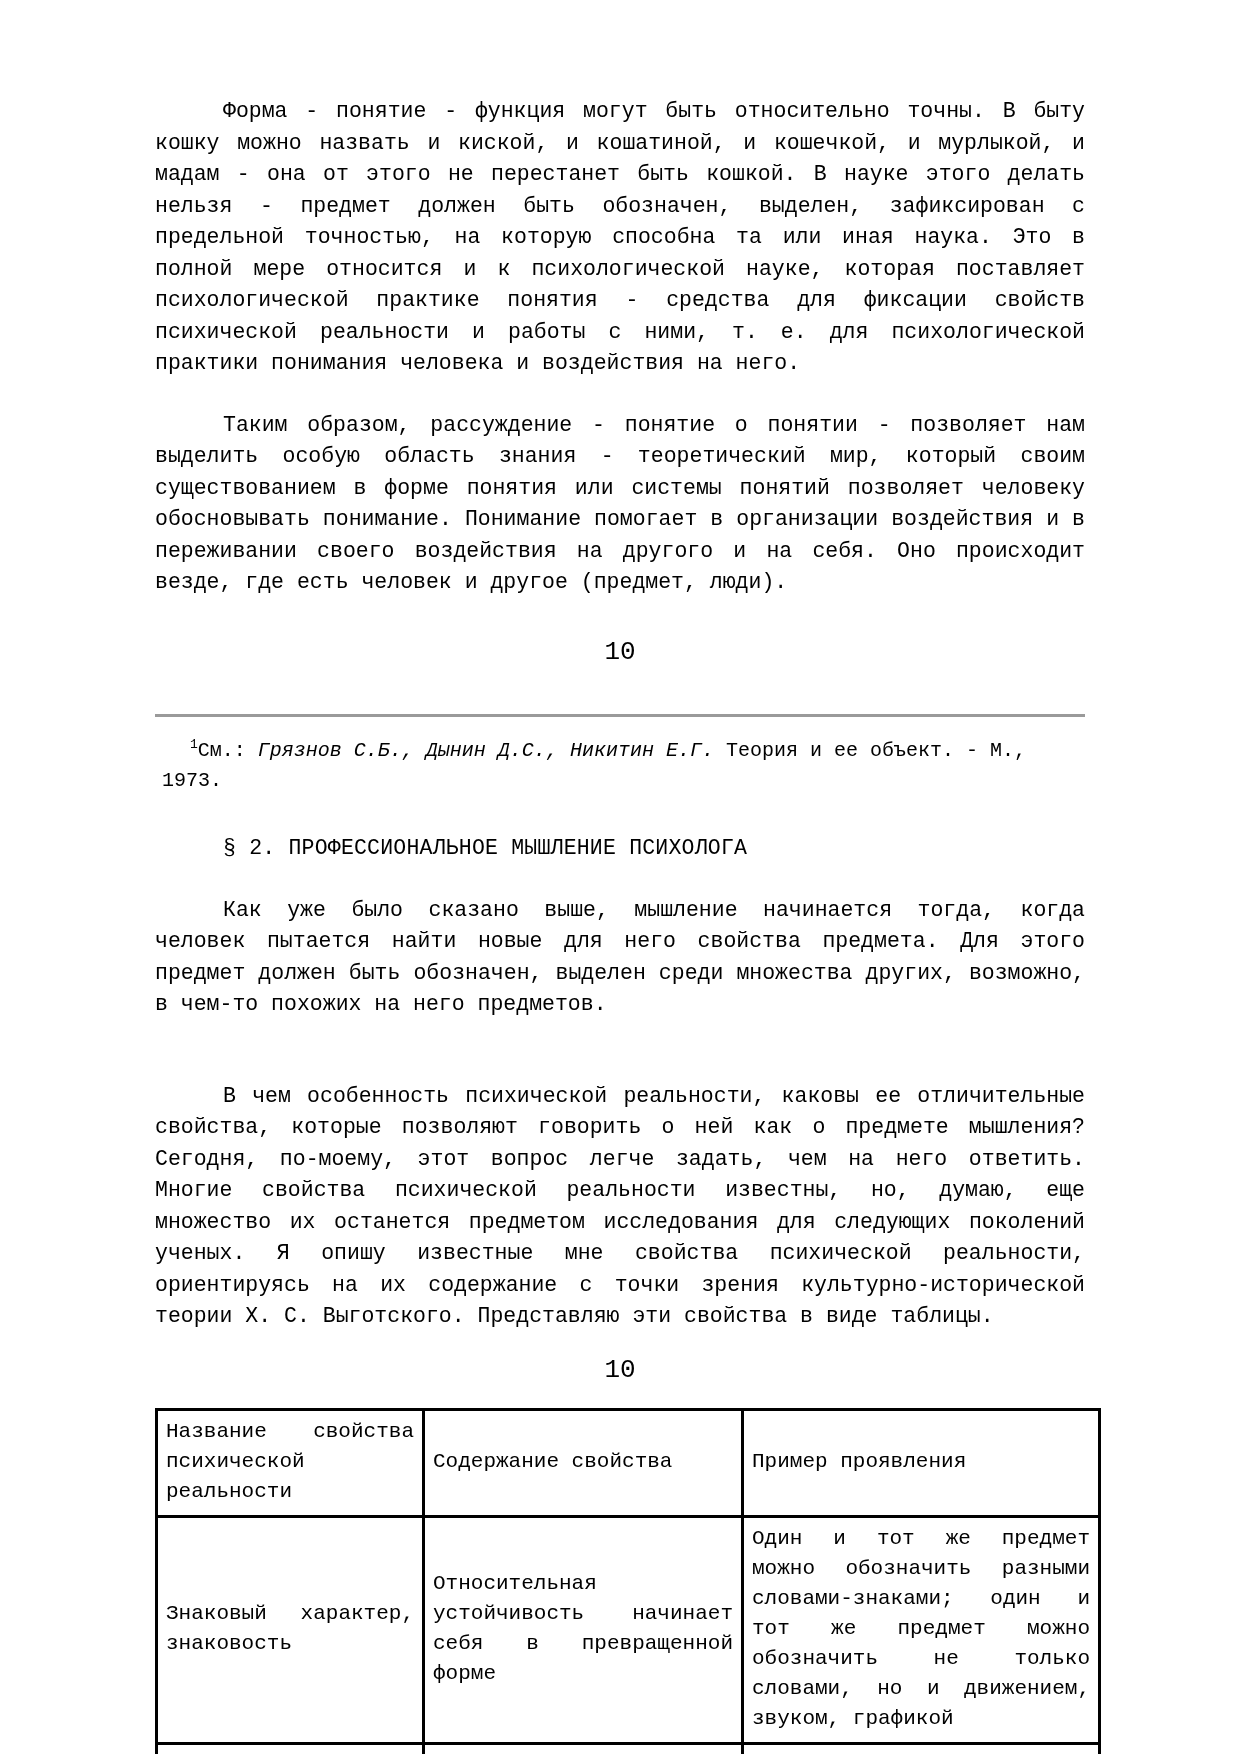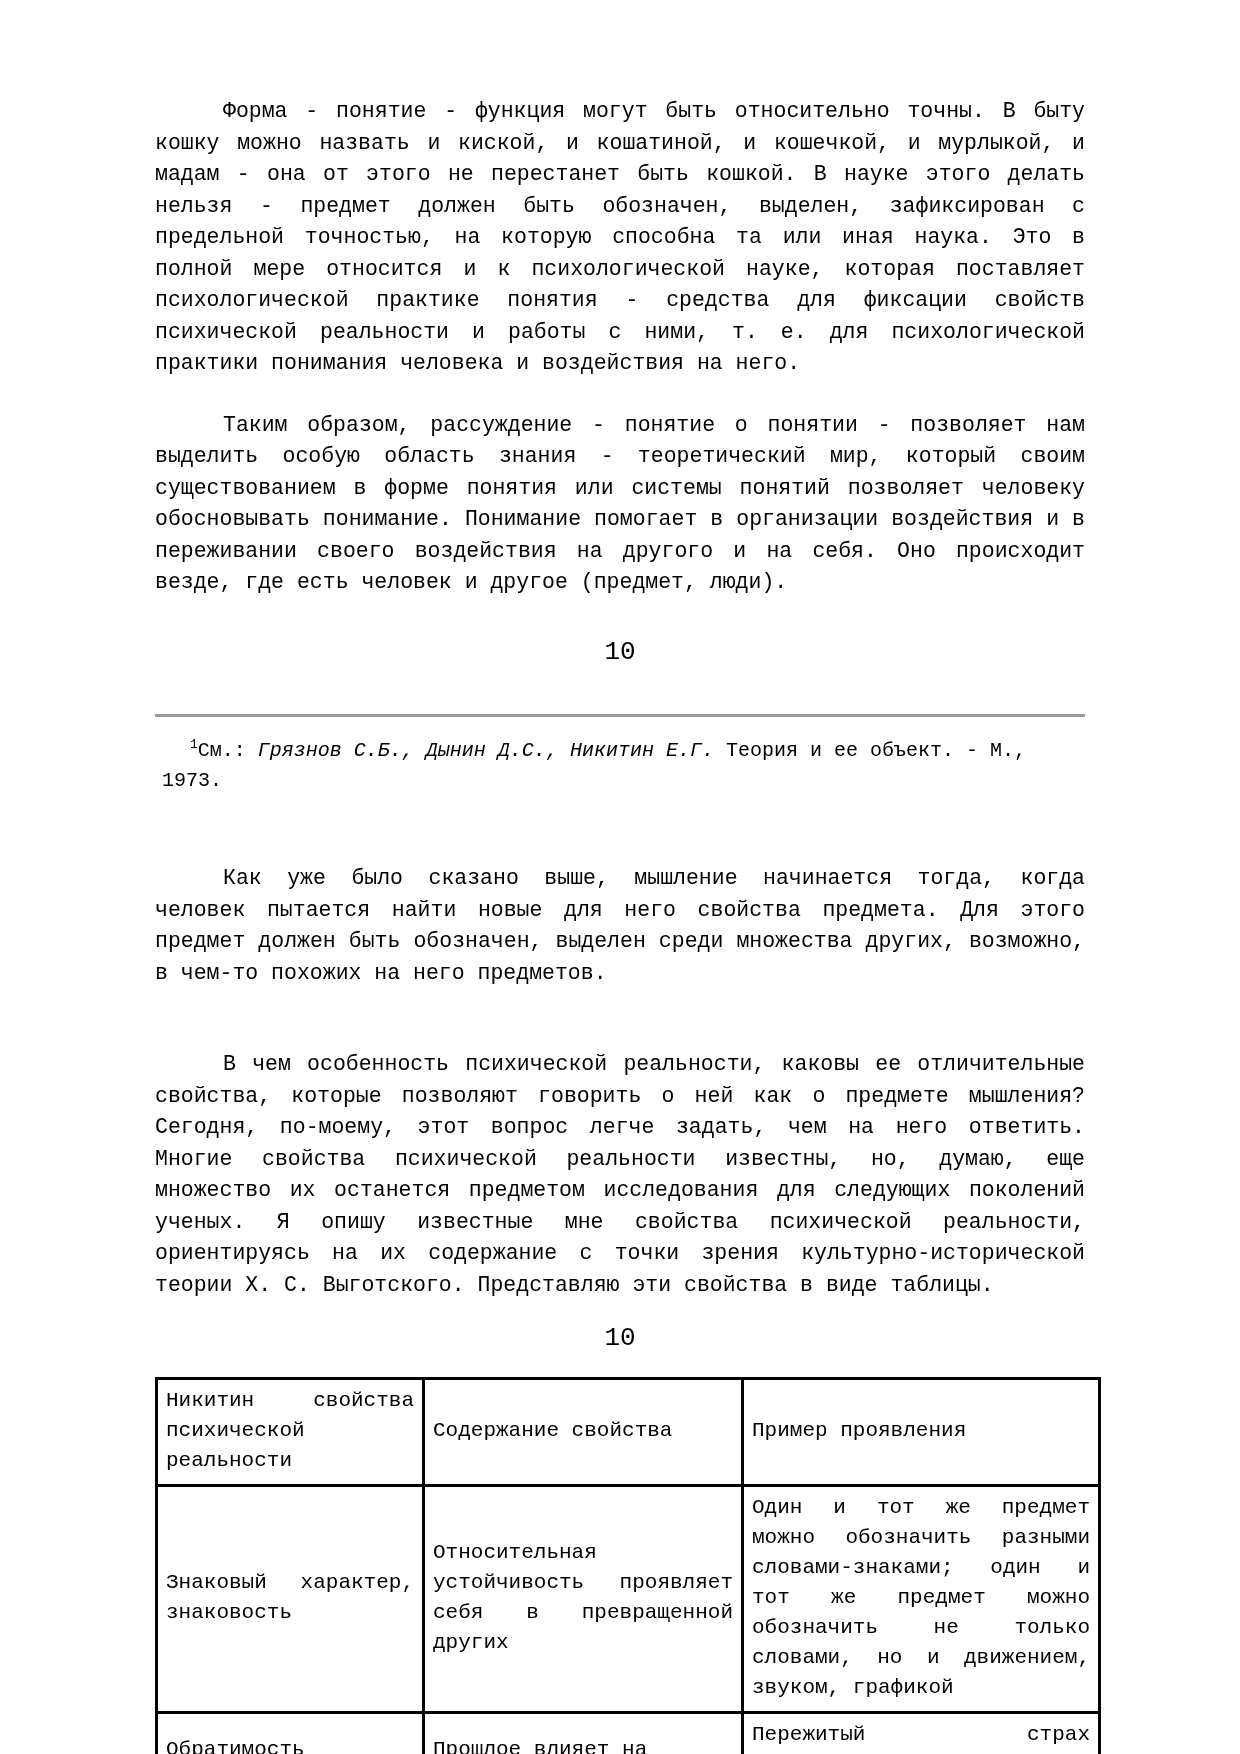--- a/index.html
+++ b/index.html
@@ -120,20 +120,21 @@
     <div class="spacer-46"></div>
 
     <hr class="fn-sep">
 
     <div class="spacer-12"></div>
 
     <p class="footnote"><sup>1</sup><span>См.: </span><span class="it">Грязнов С.Б., Дынин Д.С., Никитин Е.Г.</span><span> Теория и ее объект. - М., 1973.</span></p>
 
     <div class="spacer-30"></div>
 
+    <p class="section-title">§ 2. ПРОФЕССИОНАЛЬНОЕ МЫШЛЕНИЕ ПСИХОЛОГА</p>
 
     <div class="spacer-30"></div>
 
     <p class="body-par">Как уже было сказано выше, мышление начинается тогда, когда человек пытается найти новые для него свойства предмета. Для этого предмет должен быть обозначен, выделен среди множества других, возможно, в чем-то похожих на него предметов.</p>
 
     <div class="spacer-30"></div>
 
 
     <div class="spacer-30"></div>
 
@@ -142,35 +143,35 @@
     <div class="spacer-22"></div>
 
     <p class="page-number">10</p>
 
     <div class="spacer-22"></div>
 
     <table class="props">
       <tbody>
         <tr class="hdr-row">
           <td class="c1">
-              <span class="cell-inner">Никитин свойства психической реальности</span>
+              <span class="cell-inner">Название свойства психической реальности</span>
             </td>
           <td class="c2">
               <span class="cell-inner">Содержание свойства</span>
             </td>
           <td class="c3">
               <span class="cell-inner">Пример проявления</span>
             </td>
         </tr>
         <tr>
           <td class="c1">
               <span class="cell-inner">Знаковый характер, знаковость</span>
             </td>
           <td class="c2">
-              <span class="cell-inner">Относительная устойчивость проявляет себя в превращенной других</span>
+              <span class="cell-inner">Относительная устойчивость начинает себя в превращенной форме</span>
             </td>
           <td class="c3">
               <span class="cell-inner">Один и тот же предмет можно обозначить разными словами-знаками; один и тот же предмет можно обозначить не только словами, но и движением, звуком, графикой</span>
             </td>
         </tr>
         <tr>
           <td class="c1">
               <span class="cell-inner">Обратимость</span>
             </td>
           <td class="c2">

